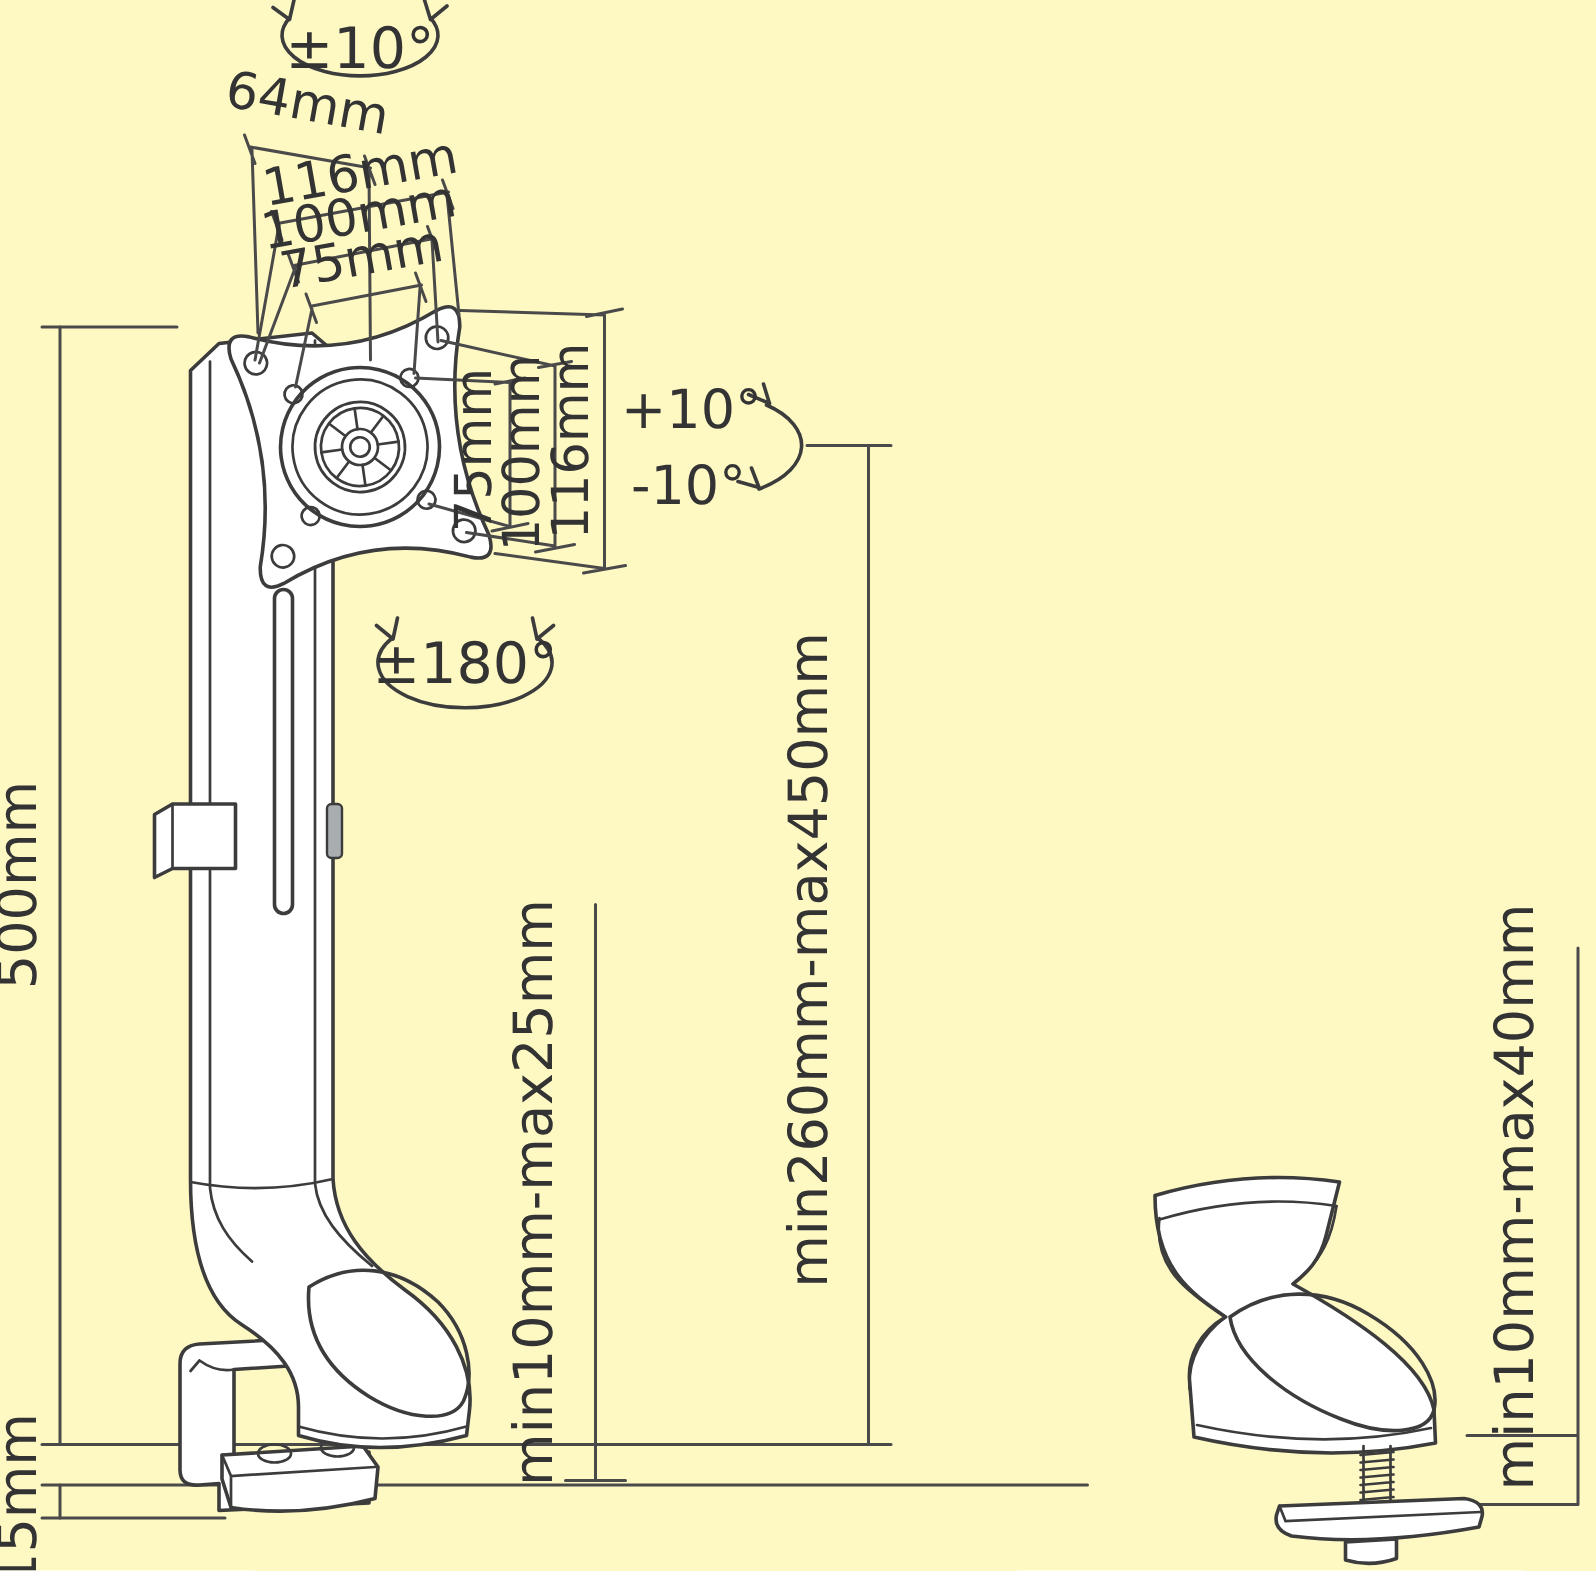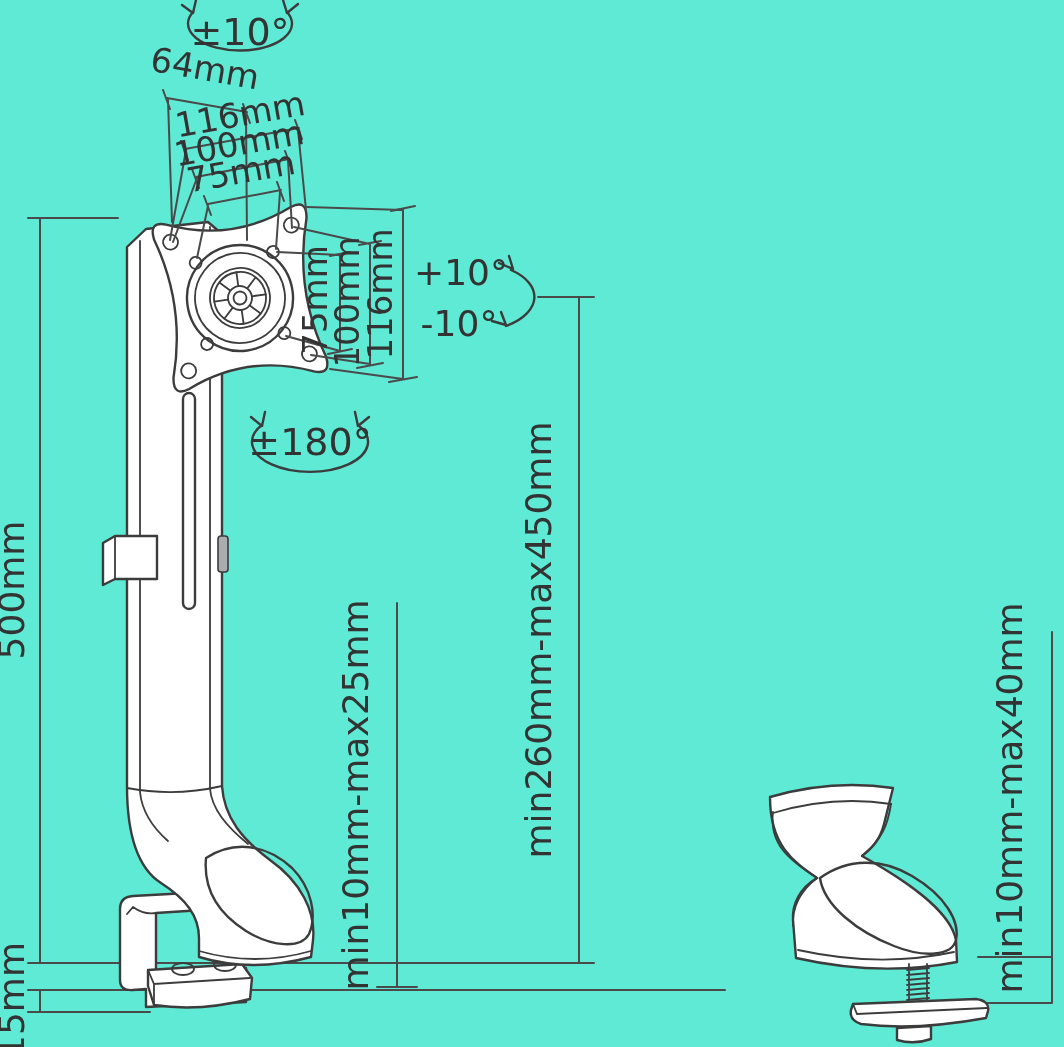--- a/index.html
+++ b/index.html
@@ -1,16 +1,16 @@
 <!DOCTYPE html>
 <html><head>
 <meta charset="utf-8">
 <style>
   html,body{margin:0;padding:0;background:#fff;}
-  .stage{position:relative;width:1064px;height:1047px;background:#5eead4;overflow:hidden;
+  .stage{position:relative;width:1064px;height:1047px;background:#fef9c3;overflow:hidden;
          font-family:"DejaVu Sans","Liberation Sans",sans-serif;}
   svg{display:block}
   text{fill:#333;font-family:"DejaVu Sans","Liberation Sans",sans-serif;}
   .dim   {stroke:#4a4a4a;stroke-width:2;fill:none;stroke-linecap:round;}
   .draw  {stroke:#3c3c3c;stroke-width:2.4;fill:none;stroke-linejoin:round;stroke-linecap:round;}
   .draww {stroke:#3c3c3c;stroke-width:2.4;fill:#ffffff;stroke-linejoin:round;stroke-linecap:round;}
   .thin  {stroke:#3c3c3c;stroke-width:1.8;fill:none;stroke-linecap:round;}
   .lblS  {font-size:34px;}
   .lblM  {font-size:36px;}
   .lblD  {font-size:38px;}

